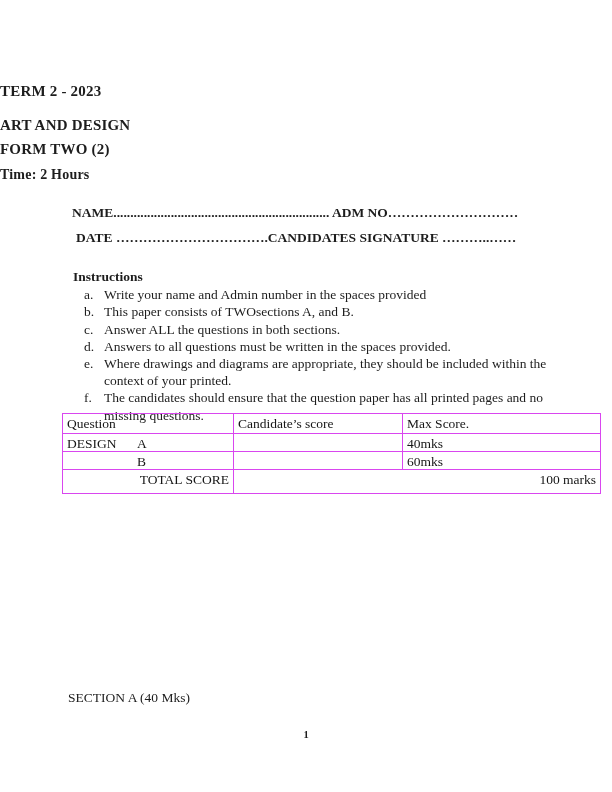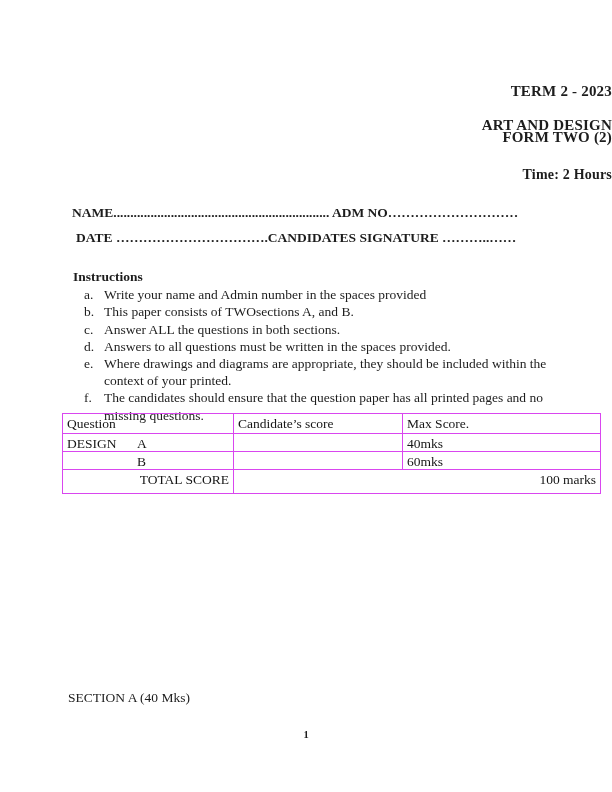--- a/index.html
+++ b/index.html
@@ -7,27 +7,27 @@
     position:relative;
     width:612px;height:792px;
     background:#ffffff;
     font-family:"Liberation Serif","DejaVu Serif",serif;
     color:#1d1d1d;
     overflow:hidden;
   }
   
   .hline{
     position:absolute;left:0;width:612px;
-    text-align:right;font-weight:bold;
+    text-align:left;font-weight:bold;
     font-size:15px;line-height:15px;
     letter-spacing:.2px;white-space:nowrap;
   }
   .h-term{top:84px;}
   .h-subject{top:118px;}
-  .h-form{top:130px;}
+  .h-form{top:142px;}
   .h-time{top:167px;font-size:14px;}
   
   .fill-line{
     position:absolute;
     font-weight:bold;font-size:13.5px;line-height:14px;
     white-space:nowrap;overflow:hidden;
   }
   .l-name{left:72px;top:206px;width:447px;}
   .l-date{left:76px;top:231px;width:440px;}
   

